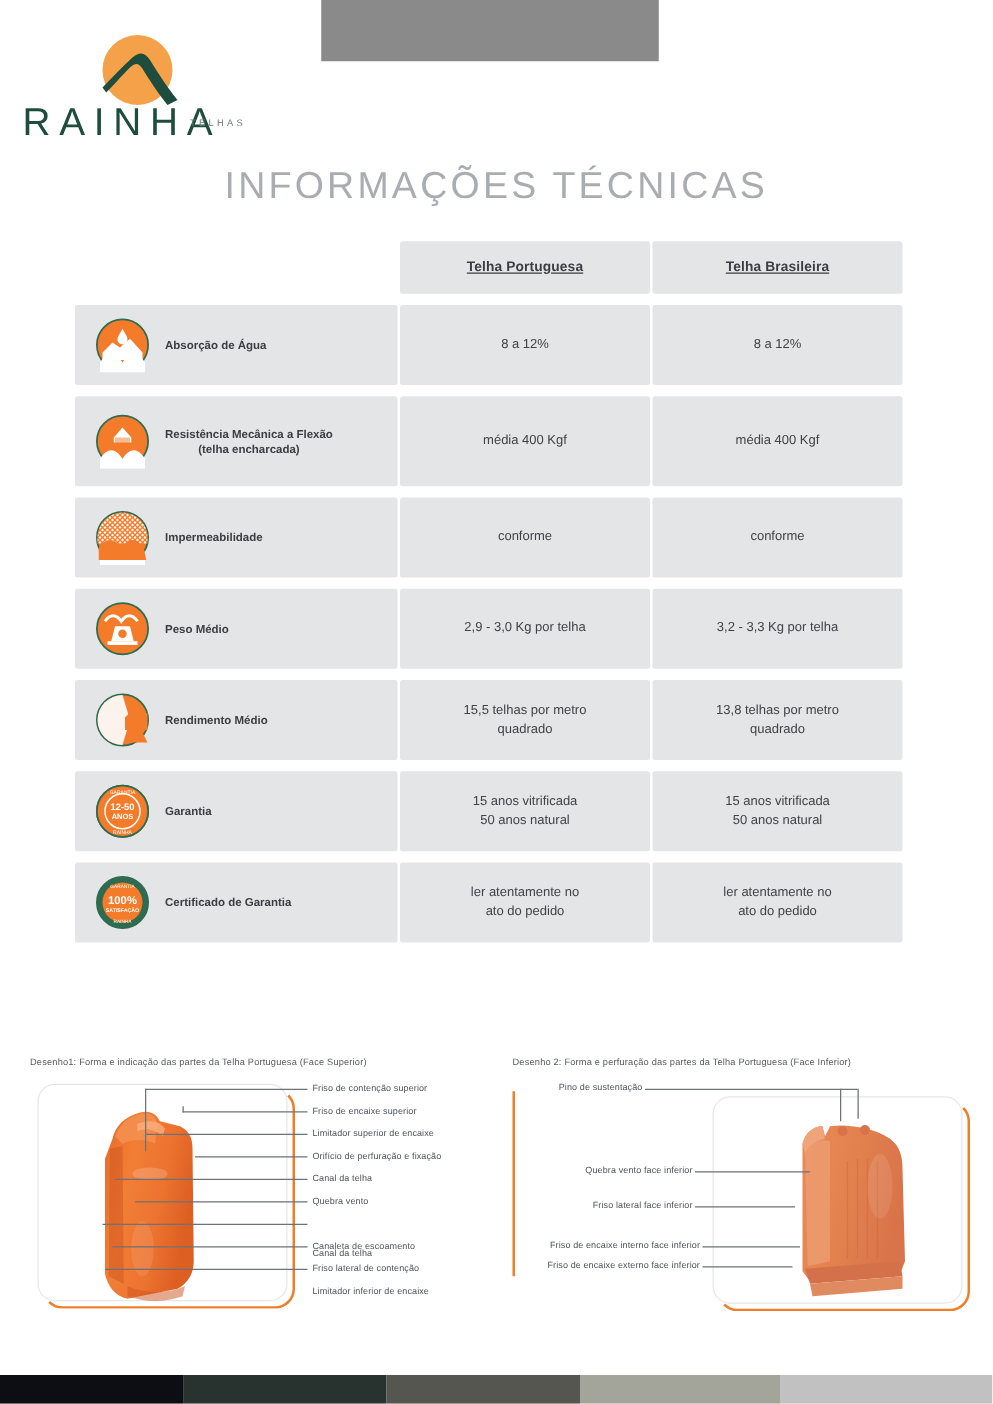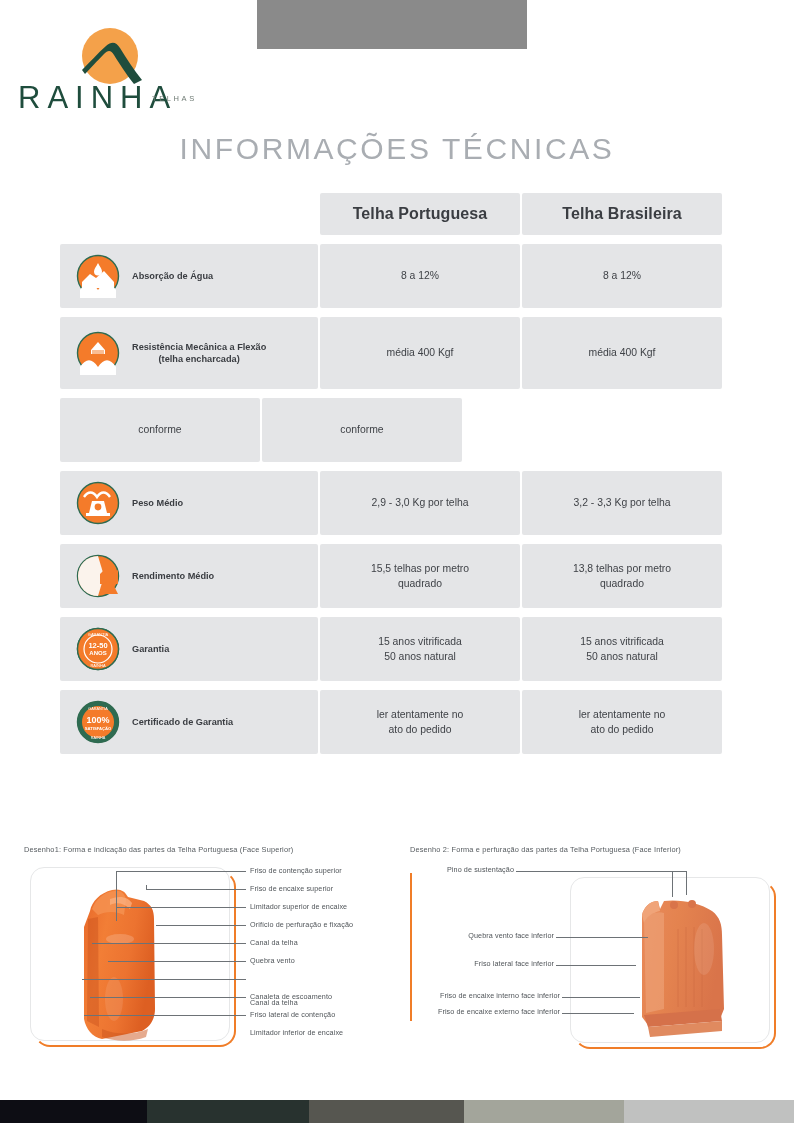--- a/index.html
+++ b/index.html
@@ -67,22 +67,23 @@
 
   .col-label { width: 258px; flex: none; }
   .col-data  { width: 200px; flex: none; }
 
   
   .header-row { height: 42px; }
   .header-row .col-label { background: transparent; }
   .header-cell {
     height: 42px;
     display: flex; align-items: center; justify-content: center;
-    font-size: 16px; font-weight: bold; color: #3a3d42;
+    font-size: 11px; font-weight: bold; color: #3a3d42;
     letter-spacing: .1px;
+    text-decoration: underline;
   }
 
   
   .body-row { height: 64px; }
   .body-row.tall { height: 72px; }
 
   .label-cell {
     height: 100%;
     display: flex; align-items: center;
     padding-left: 16px;
@@ -226,20 +227,38 @@
             </div>
           </div>
           <div class="col-data cell-bg">
             <div class="data-cell">média 400 Kgf</div>
           </div>
           <div class="col-data cell-bg">
             <div class="data-cell">média 400 Kgf</div>
           </div>
         </div>
         <div class="row body-row">
+          <div class="col-label cell-bg">
+            <div class="label-cell">
+              <span class="icon-wrap"><svg width="44" height="44" viewBox="0 0 44 44">
+                  <circle cx="22" cy="22" r="20.5" fill="#F47B2A" stroke="#2E6B51" stroke-width="1.4"></circle>
+                  <defs>
+                    <pattern id="hatch" width="4" height="4" patternUnits="userSpaceOnUse">
+                 <rect width="4" height="4" fill="#fff"></rect>
+                 <path d="M0 4 L4 0" stroke="#F47B2A" stroke-width="1.1"></path>
+                 <path d="M0 0 L4 4" stroke="#F47B2A" stroke-width="1.1"></path>
+               </pattern>
+                  </defs>
+               <path d="M2 22 A20 20 0 0 1 42 22 L42 27 L2 27 Z" fill="url(#hatch)"></path>
+               <path d="M4 34 C10 25 16 25 22 34 C28 25 34 25 40 34 L40 44 L4 44 Z" fill="#fff"></path>
+               <path d="M3 30 C9 22 15 22 21 30 C27 22 33 22 39 30 L41 40 L3 40 Z" fill="#F47B2A"></path>
+                </svg></span>
+              <span class="label-text">Impermeabilidade</span>
+            </div>
+          </div>
           <div class="col-data cell-bg">
             <div class="data-cell">conforme</div>
           </div>
           <div class="col-data cell-bg">
             <div class="data-cell">conforme</div>
           </div>
         </div>
         <div class="row body-row">
           <div class="col-label cell-bg">
             <div class="label-cell">

